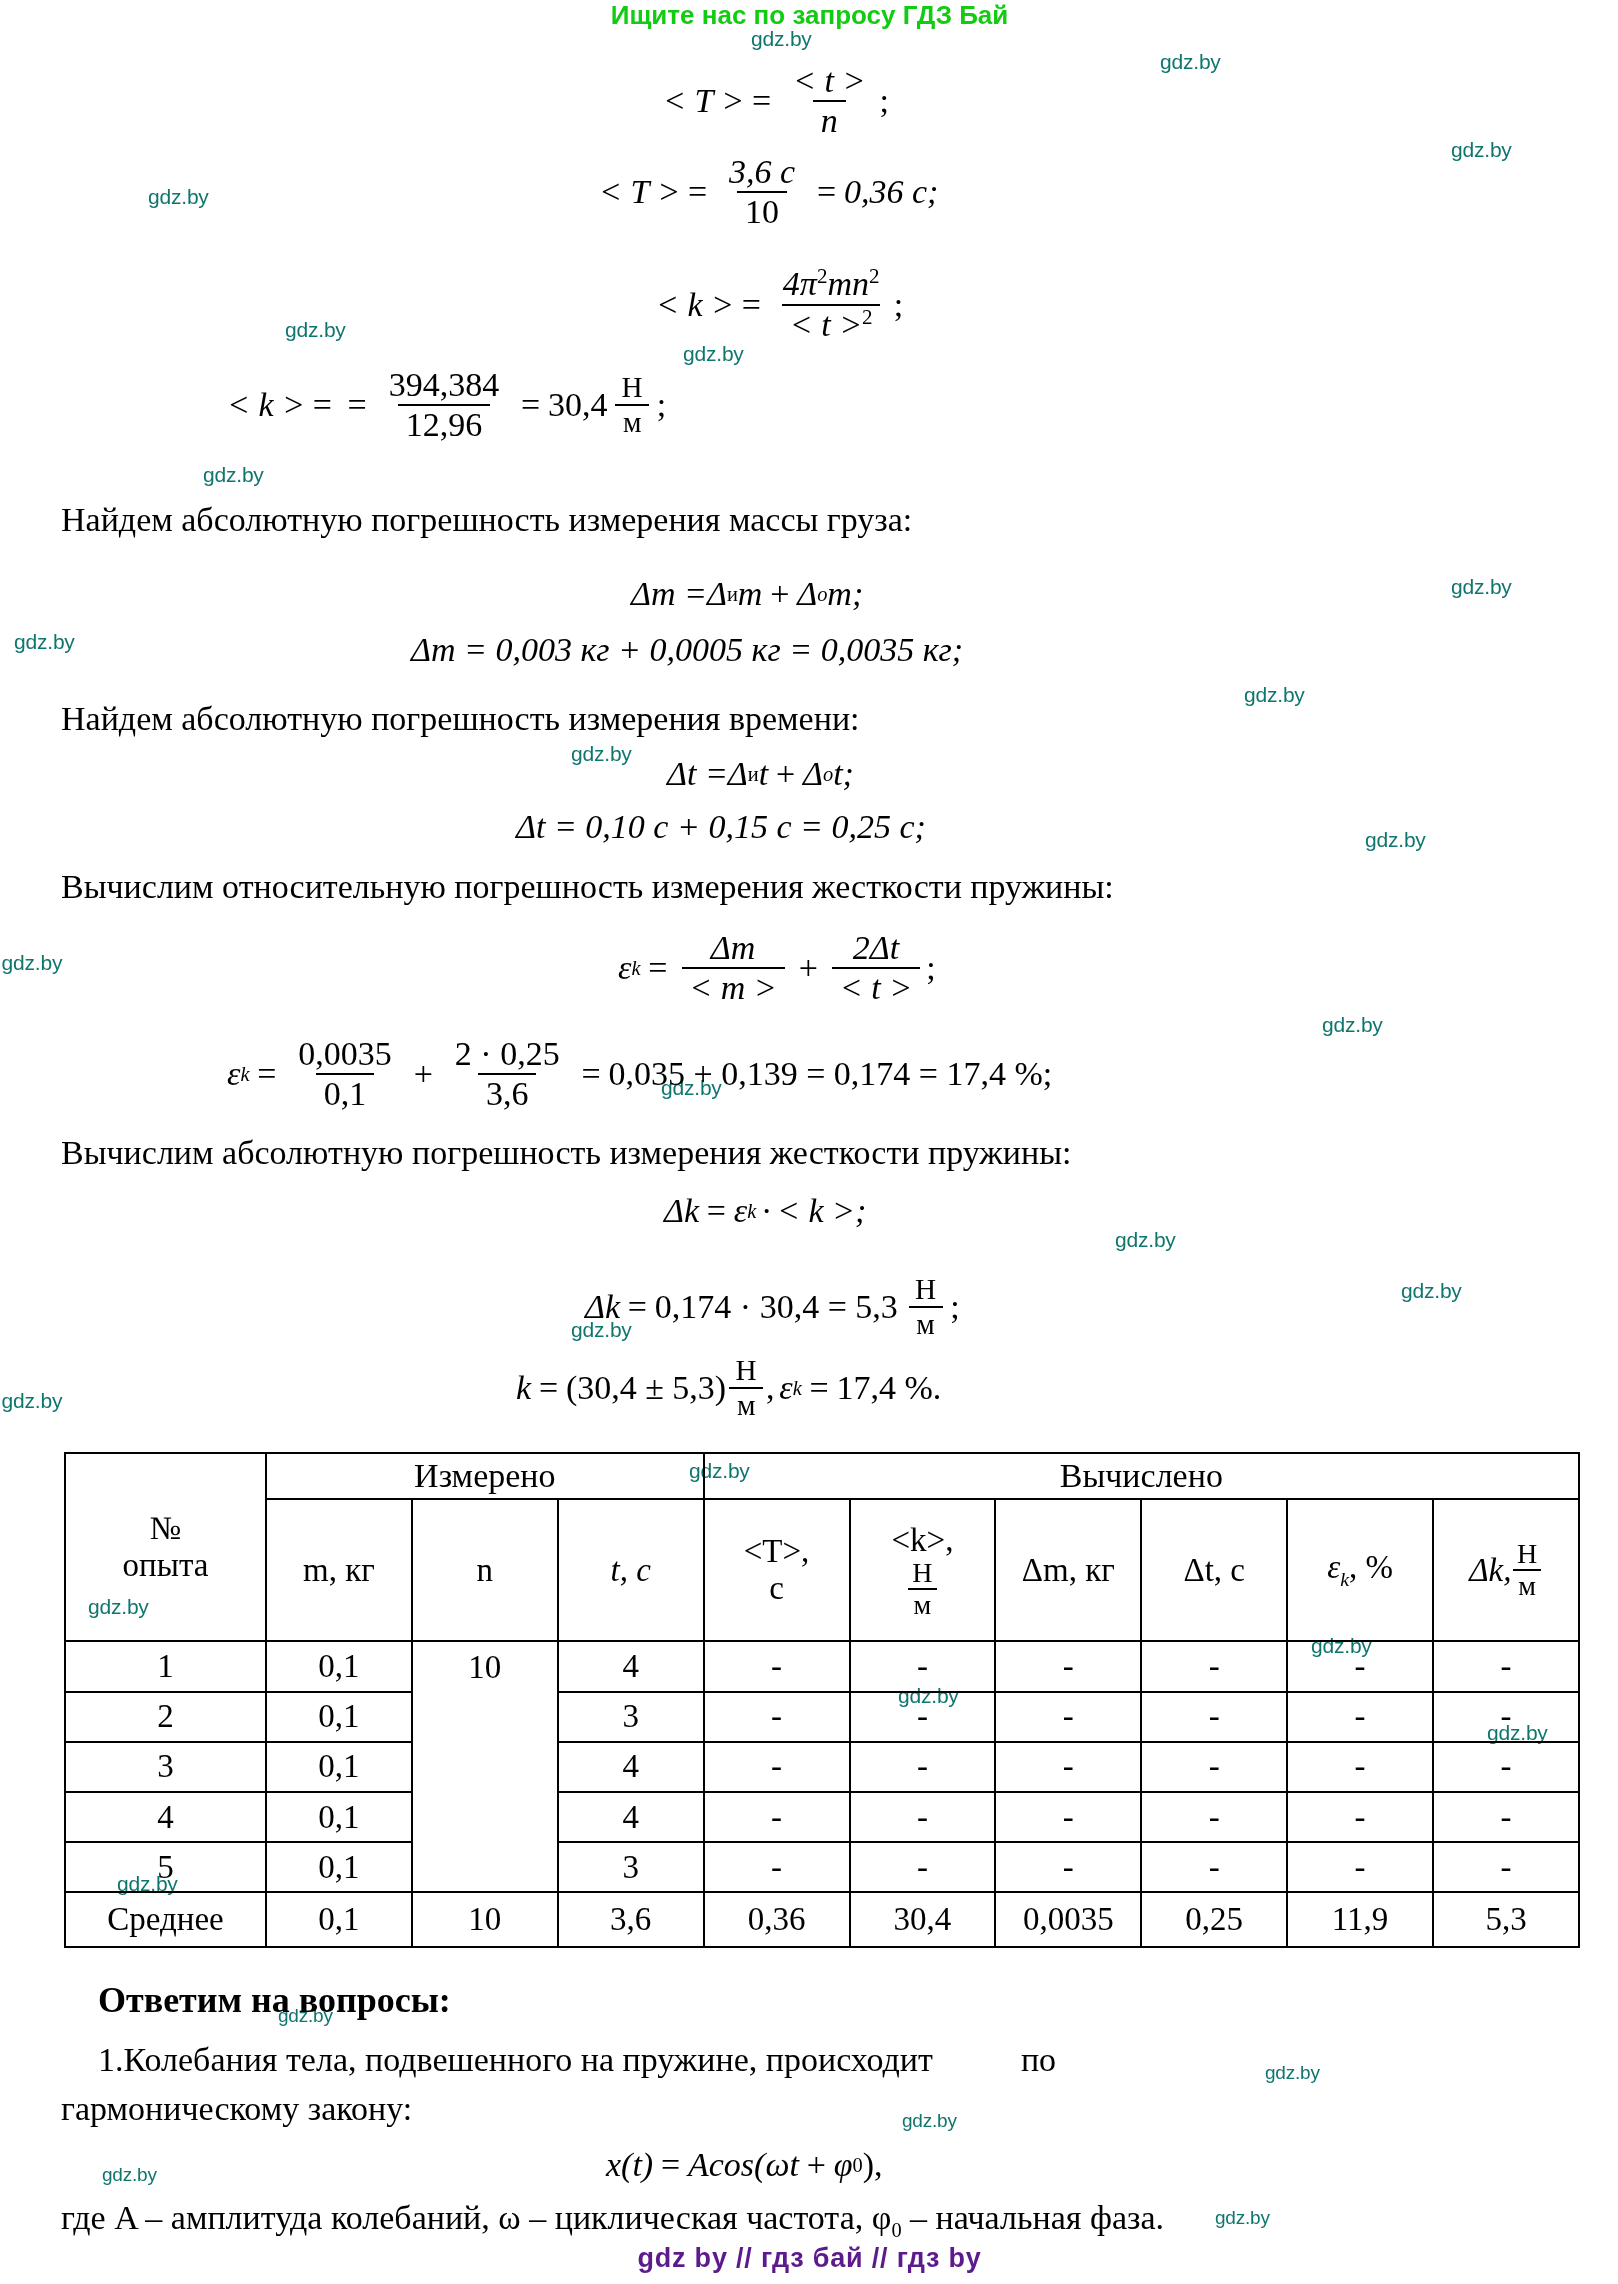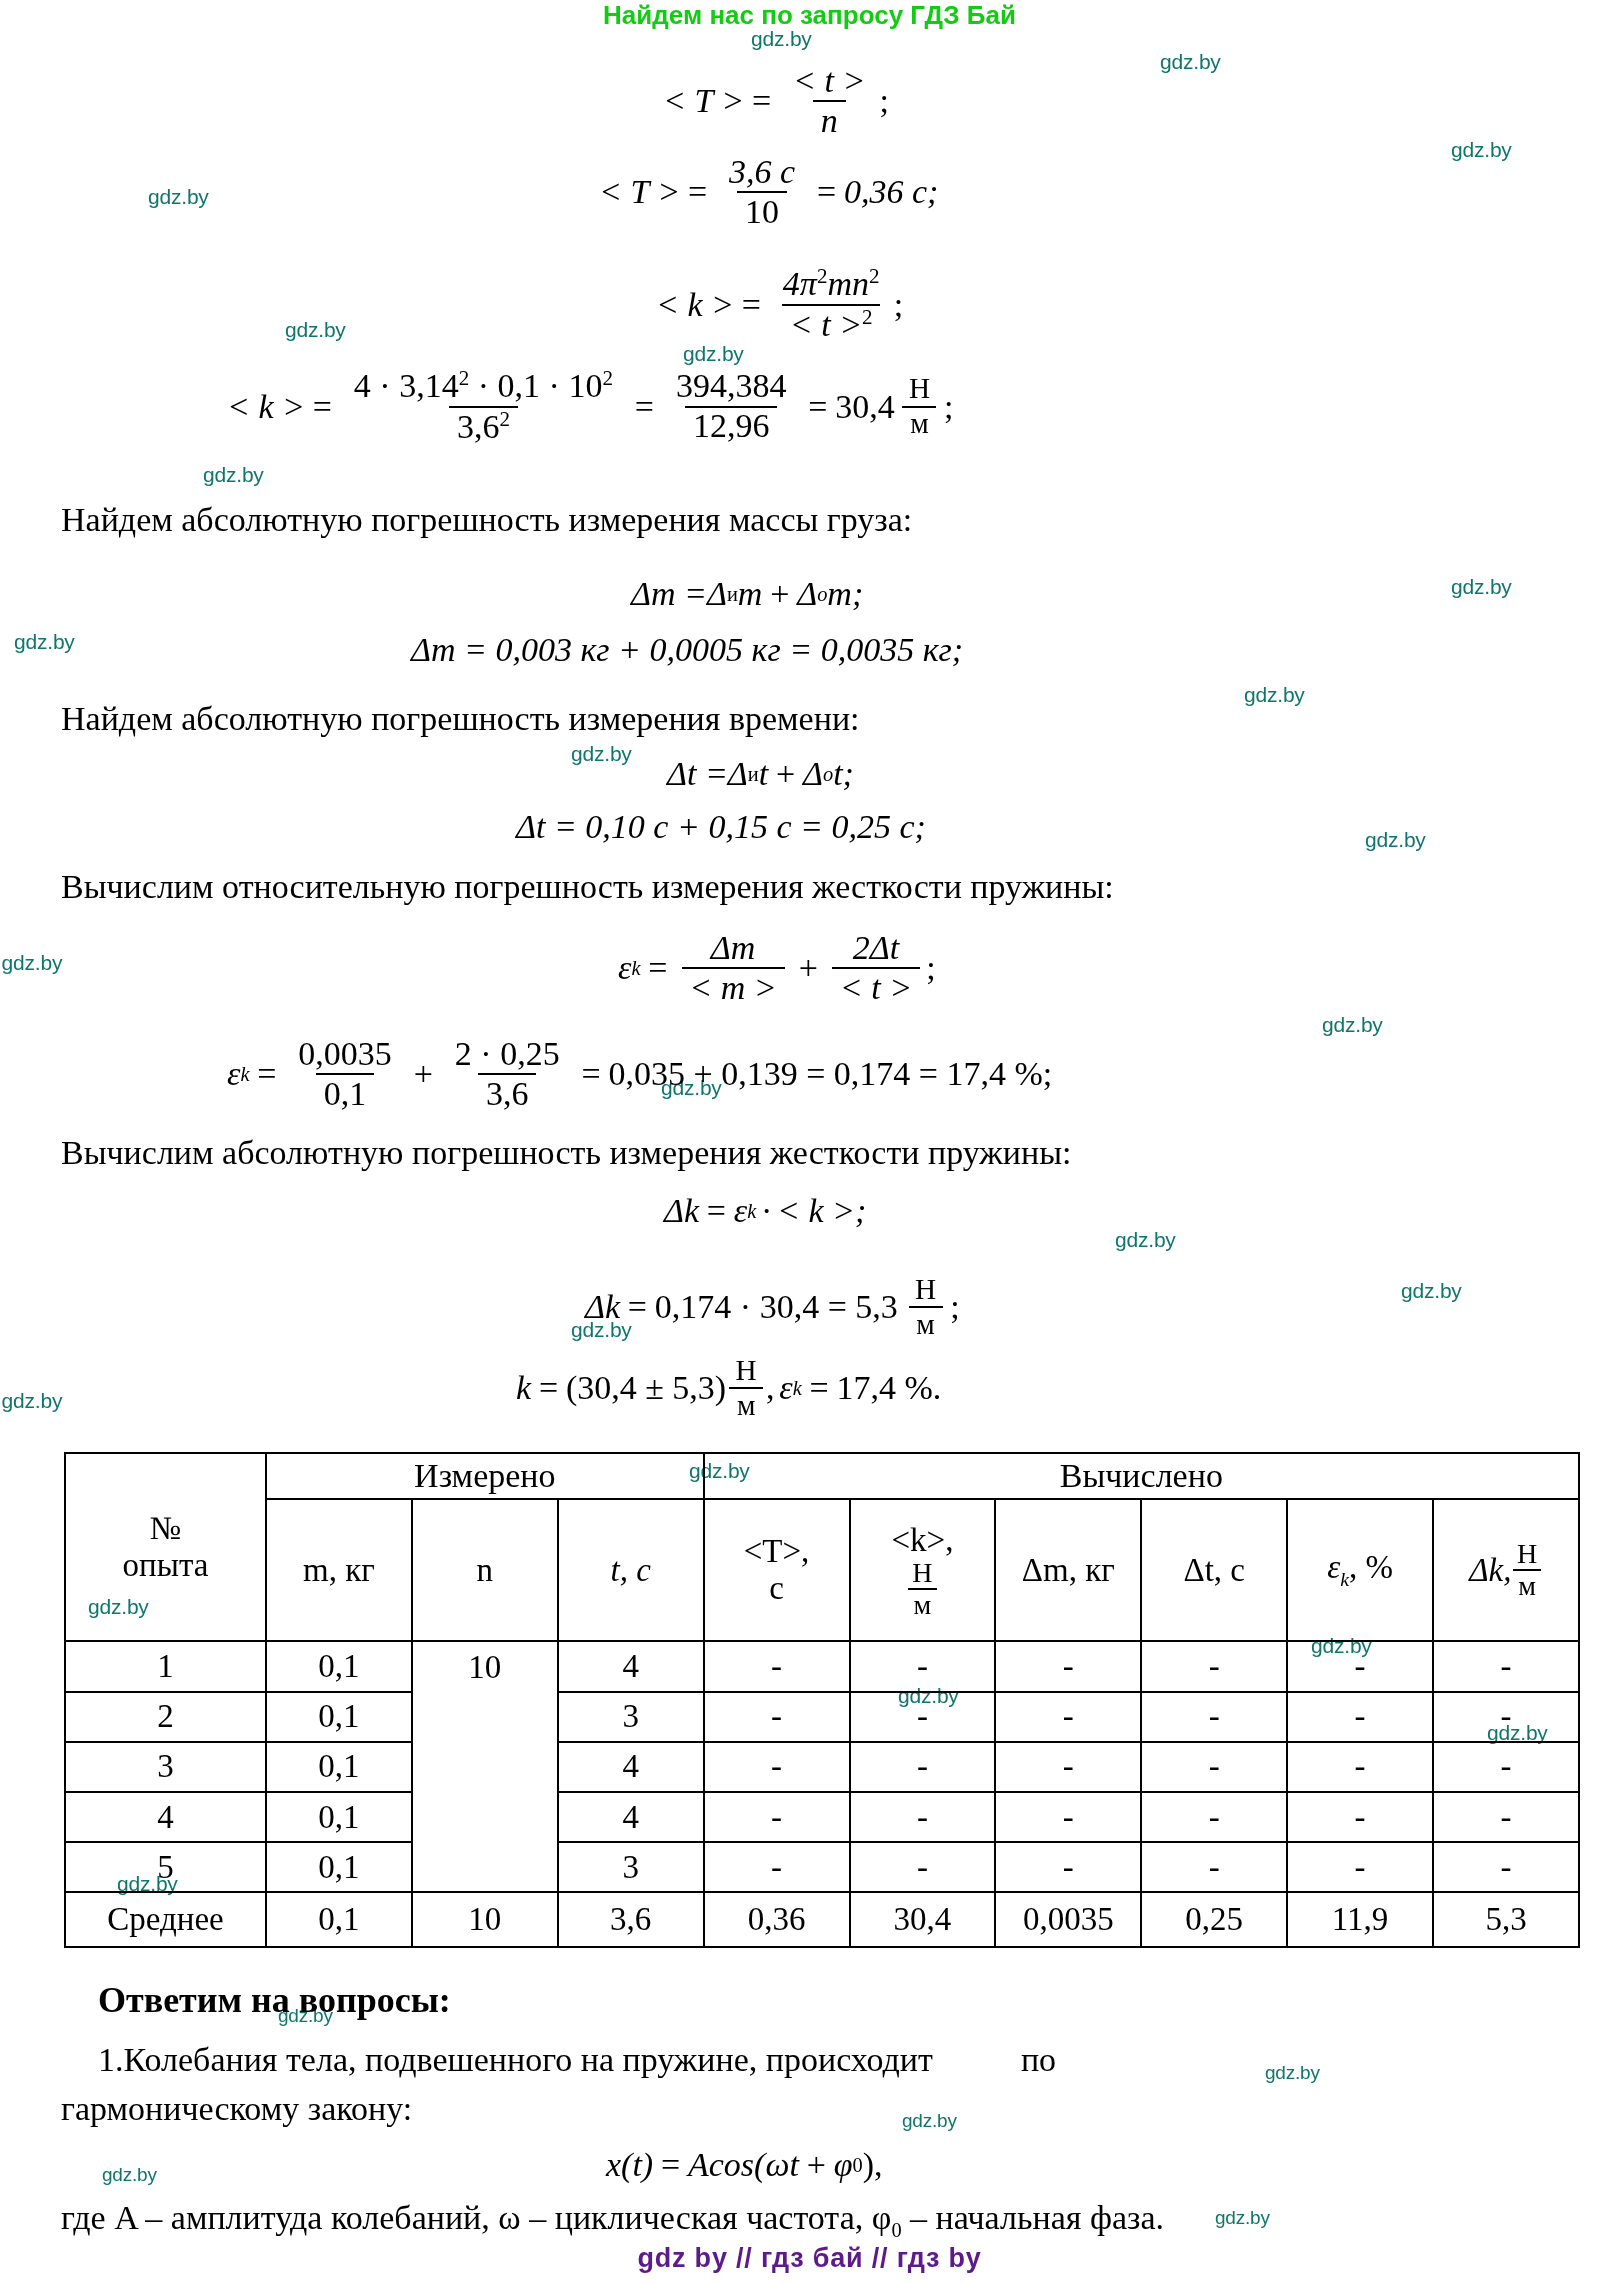--- a/index.html
+++ b/index.html
@@ -136,21 +136,21 @@
     vertical-align: middle;
   }
   .stackfrac .n { padding: 0 5.5px 0.8px 5.5px; }
   .stackfrac .d { padding: 0.8px 5.5px 0 5.5px; border-top: 2.3px solid #000; }
 
   .inline-mid { display: inline-flex; align-items: center; justify-content: center; }
 </style>
 </head>
 <body>
 
-<div id="promo-header">Найдем нас по запросу ГДЗ Бай</div>
+<div id="promo-header">Ищите нас по запросу ГДЗ Бай</div>
 
 <div class="wm" style="left:751px;  top:27px;">gdz.by</div>
 <div class="wm" style="left:1160px; top:50px;">gdz.by</div>
 <div class="wm" style="left:1451px; top:138px;">gdz.by</div>
 <div class="wm" style="left:148px;  top:185px;">gdz.by</div>
 <div class="wm" style="left:285px;  top:318px;">gdz.by</div>
 <div class="wm" style="left:683px;  top:342px;">gdz.by</div>
 <div class="wm" style="left:203px;  top:463px;">gdz.by</div>
 <div class="wm" style="left:1451px; top:575px;">gdz.by</div>
 <div class="wm" style="left:14px;   top:630px;">gdz.by</div>
@@ -207,28 +207,20 @@
     <span class="den">
       <span class="it">&lt; t &gt;</span><sup class="ex">2</sup>
     </span>
   </span>
   <span class="rm">;</span>
 </div>
 
 <div class="math" style="left:227px; top:368px;">
   <span class="it">&lt; k &gt;</span>
   <span class="op">=</span>
-  <span class="frac">
-    <span class="num rm">
-      <span>4 · 3,14</span><sup class="ex">2</sup><span> · 0,1 · 10</span><sup class="ex">2</sup>
-    </span>
-    <span class="den rm">
-      <span>3,6</span><sup class="ex">2</sup>
-    </span>
-  </span>
   <span class="op">=</span>
   <span class="frac">
     <span class="num rm">394,384</span>
     <span class="den rm">12,96</span>
   </span>
   <span class="op">=</span>
   <span class="rm">30,4</span>
   <span class="frac" style="font-size:0.86em;">
     <span class="num rm">Н</span>
     <span class="den rm">м</span>

